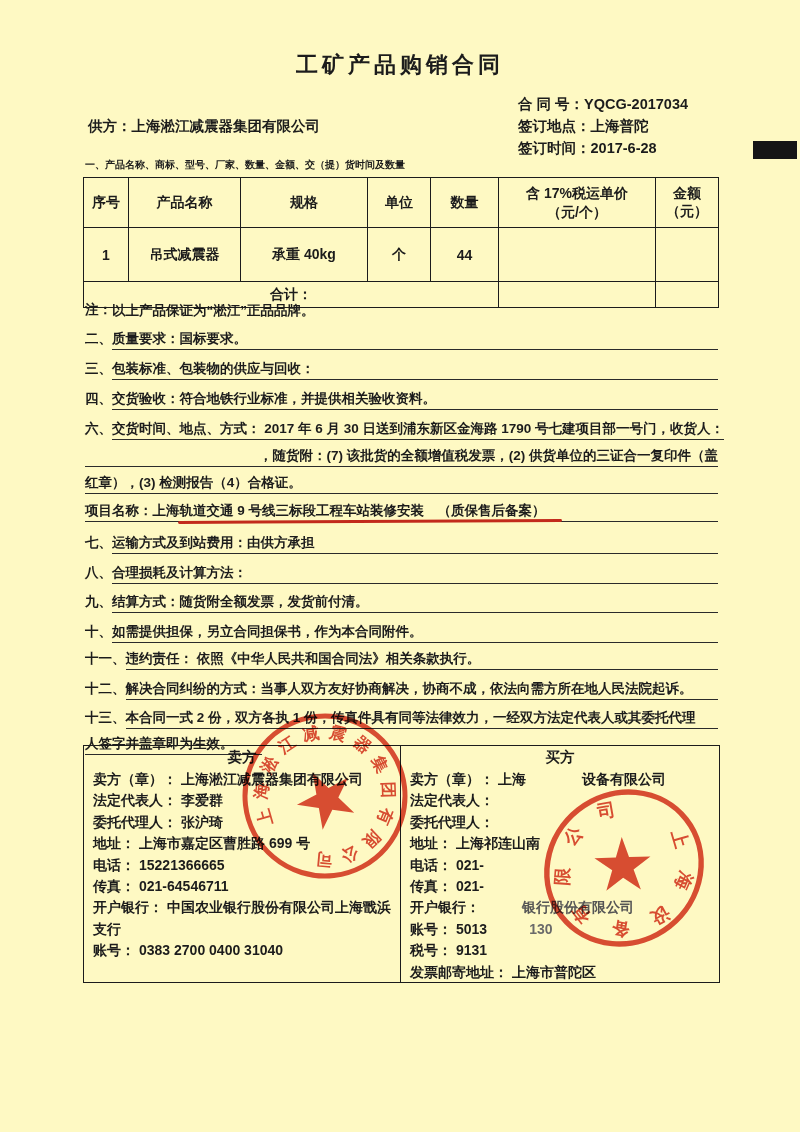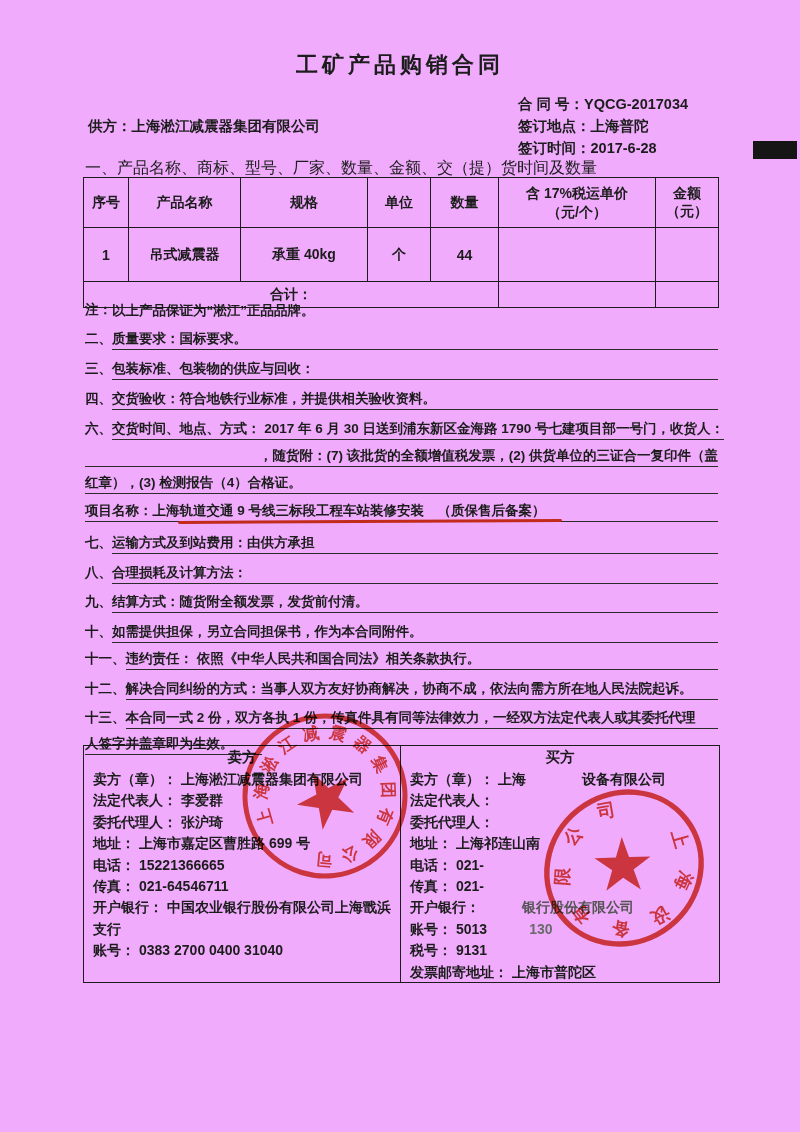--- a/index.html
+++ b/index.html
@@ -1,21 +1,21 @@
 <!DOCTYPE html>
 <html><head>
 <meta charset="utf-8">
 <style>
   html,body{margin:0;padding:0;}
   body{background:#ffffff;font-family:"Liberation Sans","DejaVu Sans",sans-serif;}
-  .page{position:relative;width:800px;height:1132px;background:#f0abfc;color:#1c1c1c;overflow:hidden;}
+  .page{position:relative;width:800px;height:1132px;background:#fef9c3;color:#1c1c1c;overflow:hidden;}
   .abs{position:absolute;}
   .title{top:50px;left:0;width:800px;text-align:center;font-size:22px;font-weight:700;letter-spacing:4px;}
   .meta{font-size:14.5px;font-weight:600;white-space:nowrap;}
-  .heading1{font-size:16px;font-weight:400;white-space:nowrap;}
+  .heading1{font-size:10px;font-weight:700;white-space:nowrap;}
   .redact{background:#151515;}
   
   table.prod{border-collapse:collapse;table-layout:fixed;}
   table.prod td{border:1.6px solid #1c1c1c;text-align:center;vertical-align:middle;
     font-size:14px;font-weight:600;padding:0;overflow:hidden;}
   .pricehdr{line-height:19px;}
   .spec-bold{font-weight:700;font-size:15px;}
   
   .cl{display:flex;align-items:flex-end;height:21px;font-size:13.5px;font-weight:600;white-space:nowrap;width:633px;left:85px;}
   .cl .pfx{border-bottom:none;padding-bottom:2px;}

